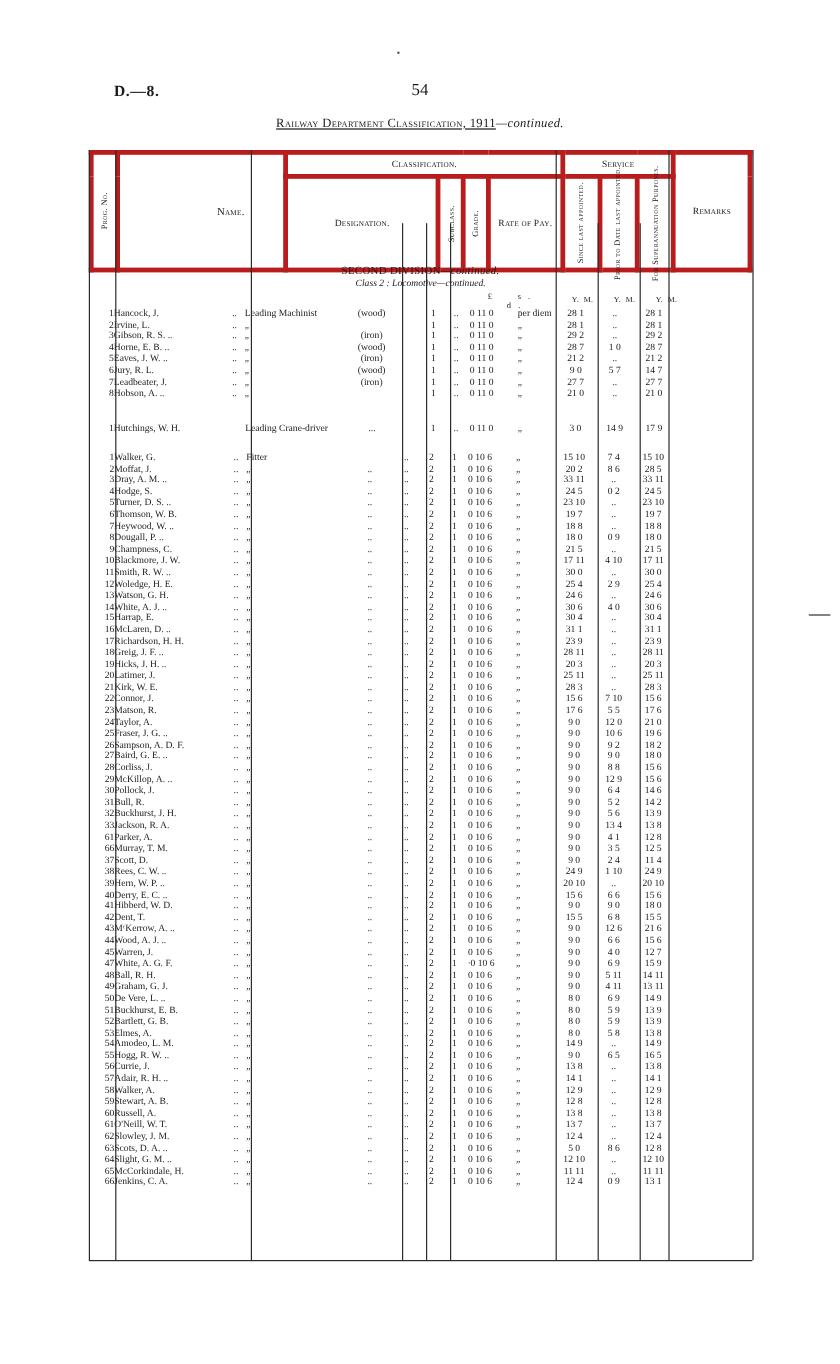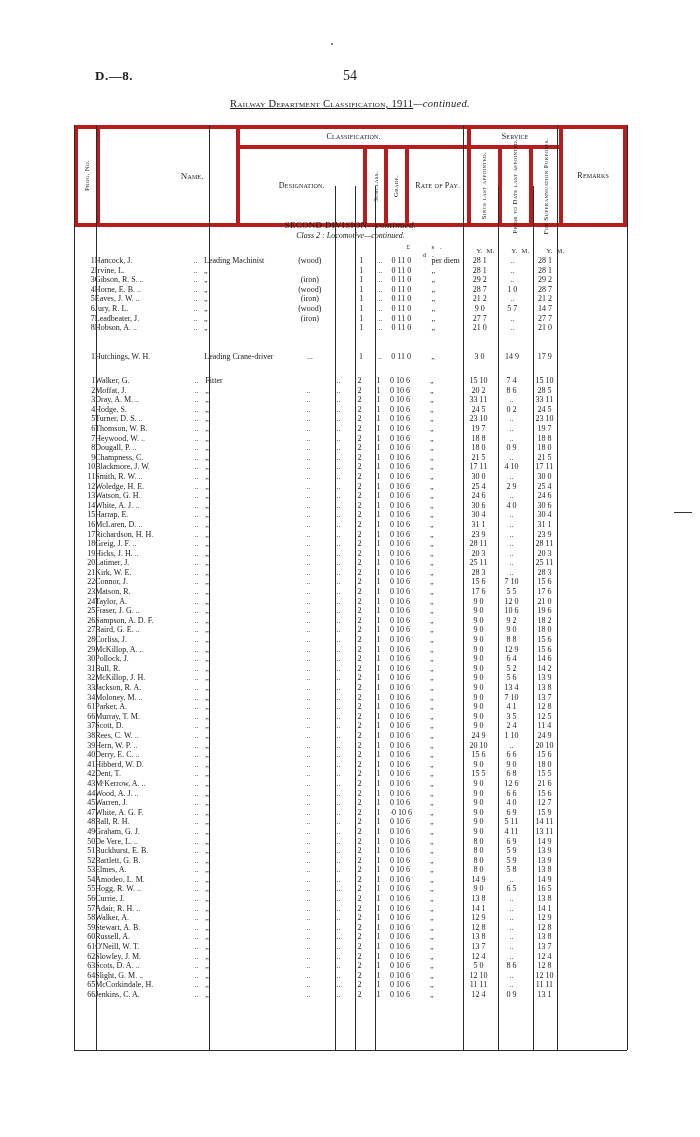--- a/index.html
+++ b/index.html
@@ -742,21 +742,21 @@
           <td class="c-sub">2</td>
           <td class="c-grade">1</td>
           <td class="c-pay"><span class="pay-nums">0 10  6</span><span class="pay-suffix">„</span></td>
           <td class="c-since">9  0</td>
           <td class="c-prior">5  2</td>
           <td class="c-super">14  2</td>
           <td class="c-rem"></td>
         </tr>
         <tr>
           <td class="c-no">32</td>
-          <td class="c-name">McKillop, J. H.</td>
+          <td class="c-name">Buckhurst, J. H.</td>
           <td class="c-dots">..</td>
           <td class="c-desig">„</td>
           <td class="c-desig2">..</td>
           <td class="c-desig3">..</td>
           <td class="c-sub">2</td>
           <td class="c-grade">1</td>
           <td class="c-pay"><span class="pay-nums">0 10  6</span><span class="pay-suffix">„</span></td>
           <td class="c-since">9  0</td>
           <td class="c-prior">5  6</td>
           <td class="c-super">13  9</td>
@@ -768,35 +768,20 @@
           <td class="c-dots">..</td>
           <td class="c-desig">„</td>
           <td class="c-desig2">..</td>
           <td class="c-desig3">..</td>
           <td class="c-sub">2</td>
           <td class="c-grade">1</td>
           <td class="c-pay"><span class="pay-nums">0 10  6</span><span class="pay-suffix">„</span></td>
           <td class="c-since">9  0</td>
           <td class="c-prior">13  4</td>
           <td class="c-super">13  8</td>
-          <td class="c-rem"></td>
-        </tr>
-        <tr>
-          <td class="c-no">34</td>
-          <td class="c-name">Moloney, M. ..</td>
-          <td class="c-dots">..</td>
-          <td class="c-desig">„</td>
-          <td class="c-desig2">..</td>
-          <td class="c-desig3">..</td>
-          <td class="c-sub">2</td>
-          <td class="c-grade">1</td>
-          <td class="c-pay"><span class="pay-nums">0 10  6</span><span class="pay-suffix">„</span></td>
-          <td class="c-since">9  0</td>
-          <td class="c-prior">7 10</td>
-          <td class="c-super">13  7</td>
           <td class="c-rem"></td>
         </tr>
         <tr>
           <td class="c-no">61</td>
           <td class="c-name">Parker, A.</td>
           <td class="c-dots">..</td>
           <td class="c-desig">„</td>
           <td class="c-desig2">..</td>
           <td class="c-desig3">..</td>
           <td class="c-sub">2</td>

